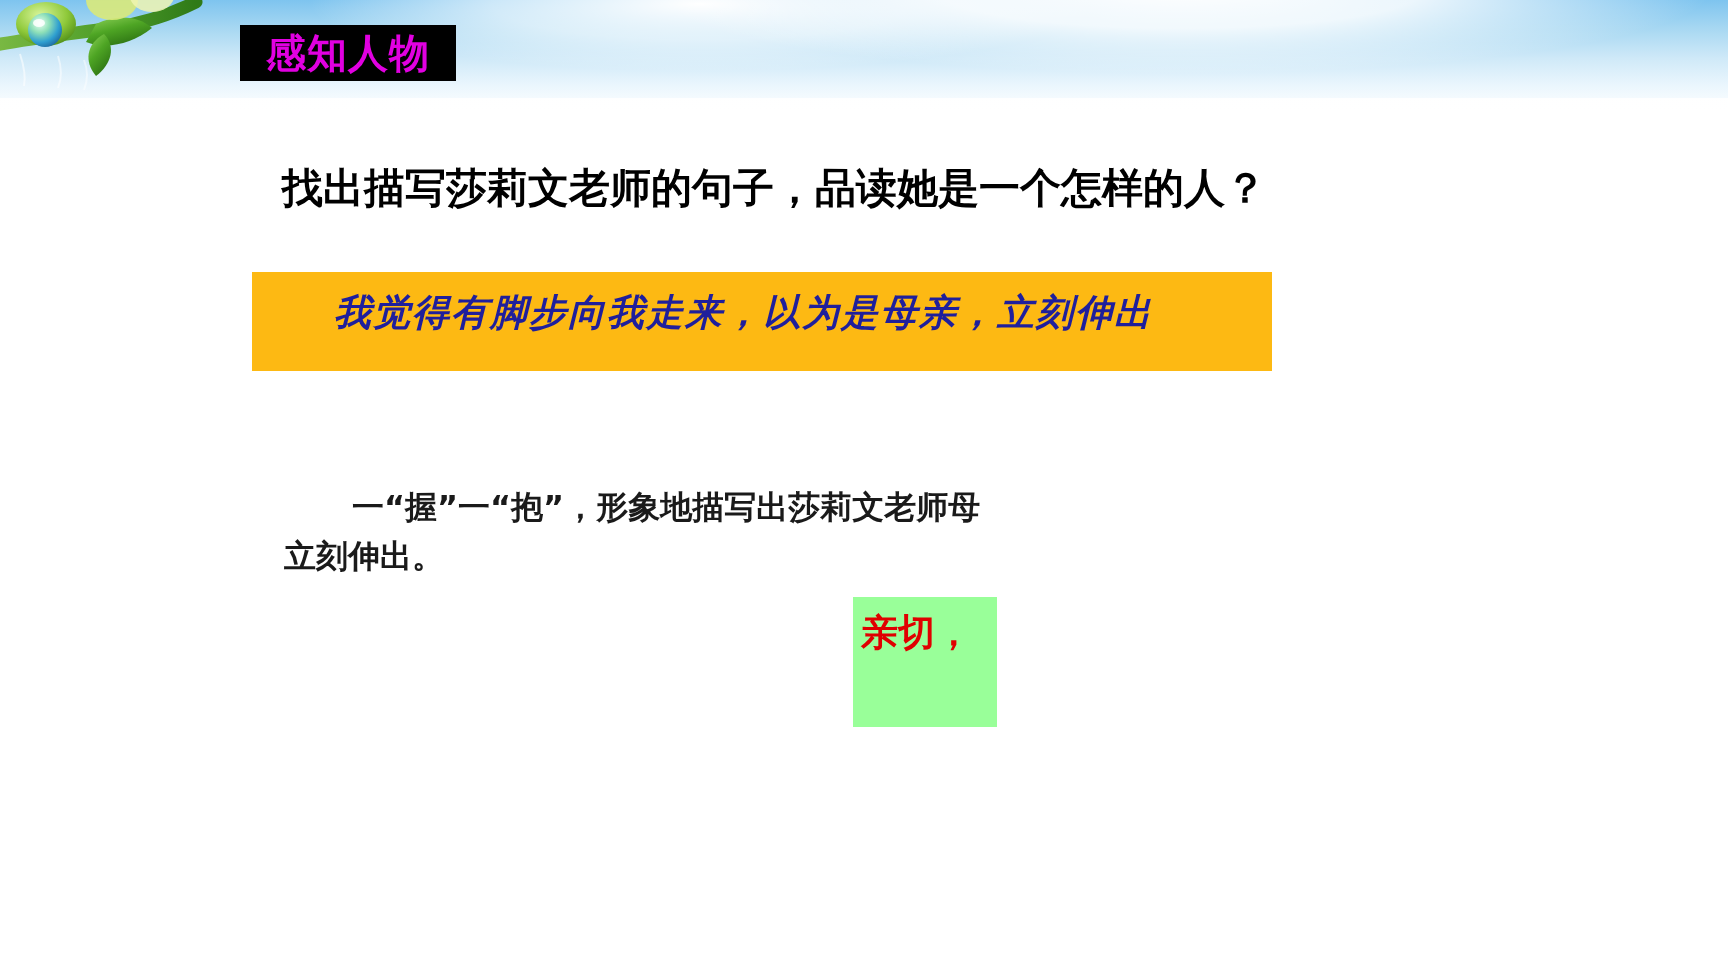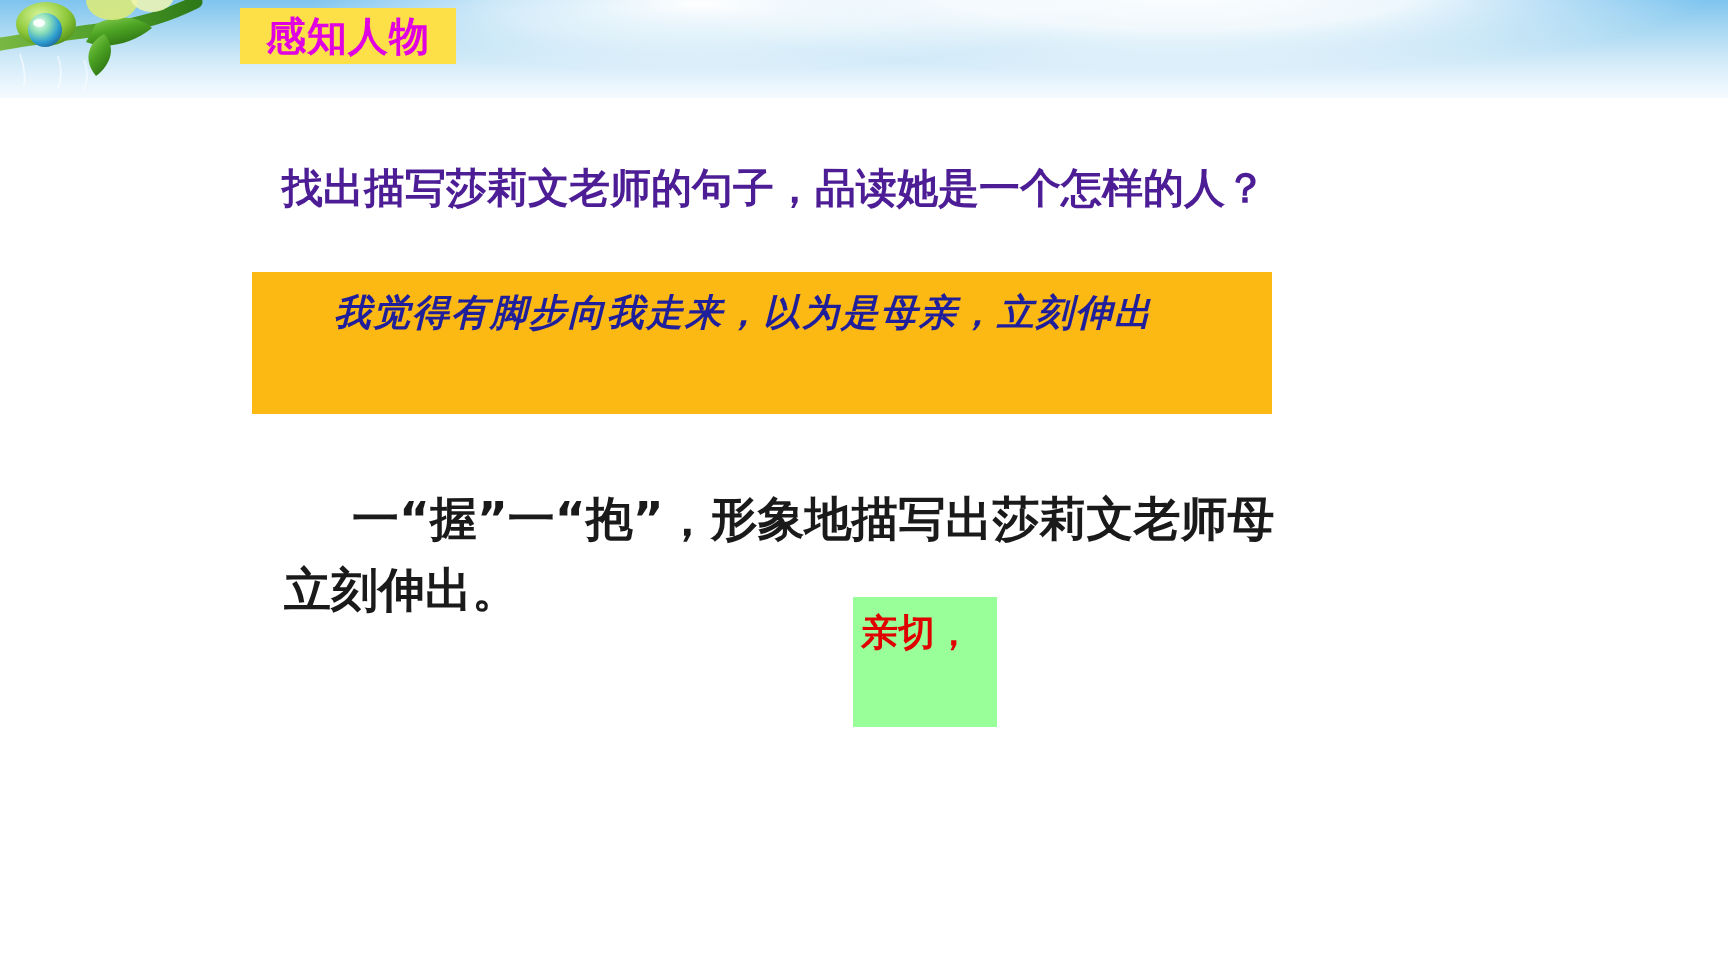--- a/index.html
+++ b/index.html
@@ -51,59 +51,59 @@
     left: 0px;
     top: -6px;
     width: 240px;
     height: 108px;
   }
 
   
   .title-chip {
     position: absolute;
     left: 240px;
-    top: 8px;
+    top: 25px;
     width: 216px;
     height: 56px;
-    background: #fde047;
+    background: #000000;
     display: flex;
     align-items: center;
     justify-content: center;
   }
   .title-chip .title-text {
     color: #e100e1;
     font-family: "DejaVu Sans", sans-serif;
     font-size: 40px;
     font-weight: 700;
     letter-spacing: 1px;
     line-height: 1;
     white-space: nowrap;
   }
 
   
   .question-line {
     position: absolute;
     left: 282px;
     top: 163px;
     width: 1200px;
-    color: #4c1d95;
+    color: #000000;
     font-family: "DejaVu Sans", sans-serif;
     font-size: 41px;
     font-weight: 700;
     line-height: 1.22;
     white-space: nowrap;
   }
 
   
   .quote-box {
     position: absolute;
     left: 252px;
     top: 272px;
     width: 1020px;
-    height: 142px;
+    height: 99px;
     background: #fdb913;
     box-sizing: border-box;
     padding: 14px 8px 0 10px;
   }
   .quote-text {
     color: #1f1f9c;
     font-family: "DejaVu Serif", serif;
     font-size: 37px;
     font-weight: 700;
     font-style: italic;
@@ -116,21 +116,21 @@
   }
 
   
   .analysis {
     position: absolute;
     left: 284px;
     top: 483px;
     width: 1010px;
     color: #1a1a1a;
     font-family: "DejaVu Sans", sans-serif;
-    font-size: 47px;
+    font-size: 32px;
     font-weight: 700;
     line-height: 1.52;
     letter-spacing: 0px;
   }
   .analysis .indent {
     display: inline-block;
     width: 68px;
   }
 
   

